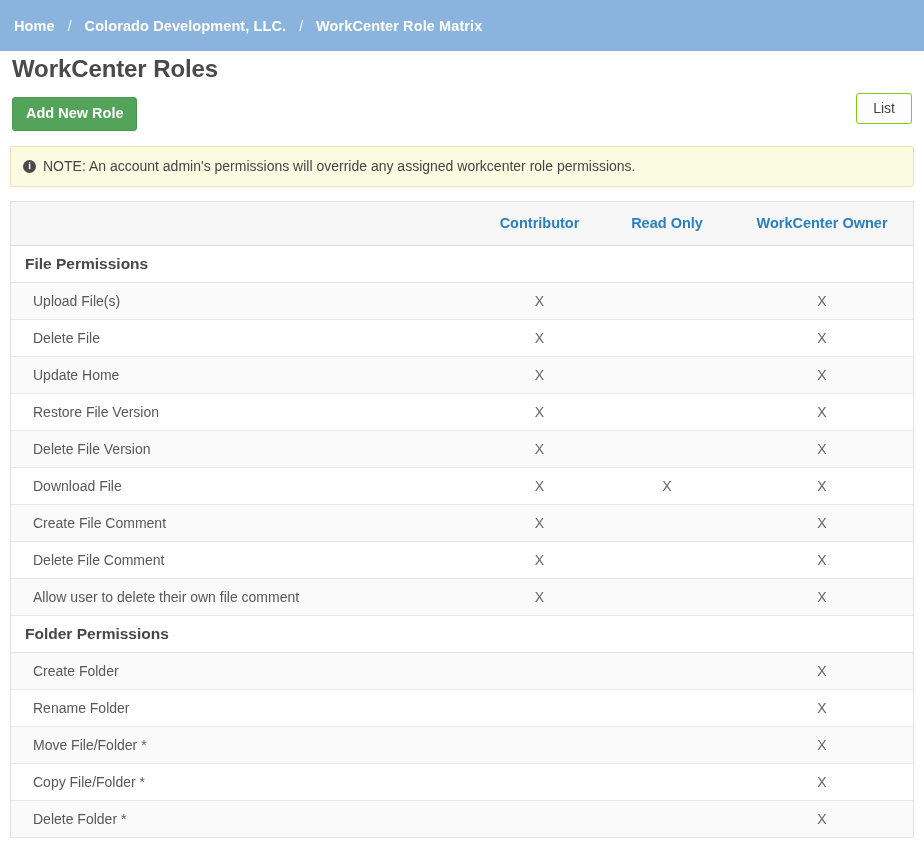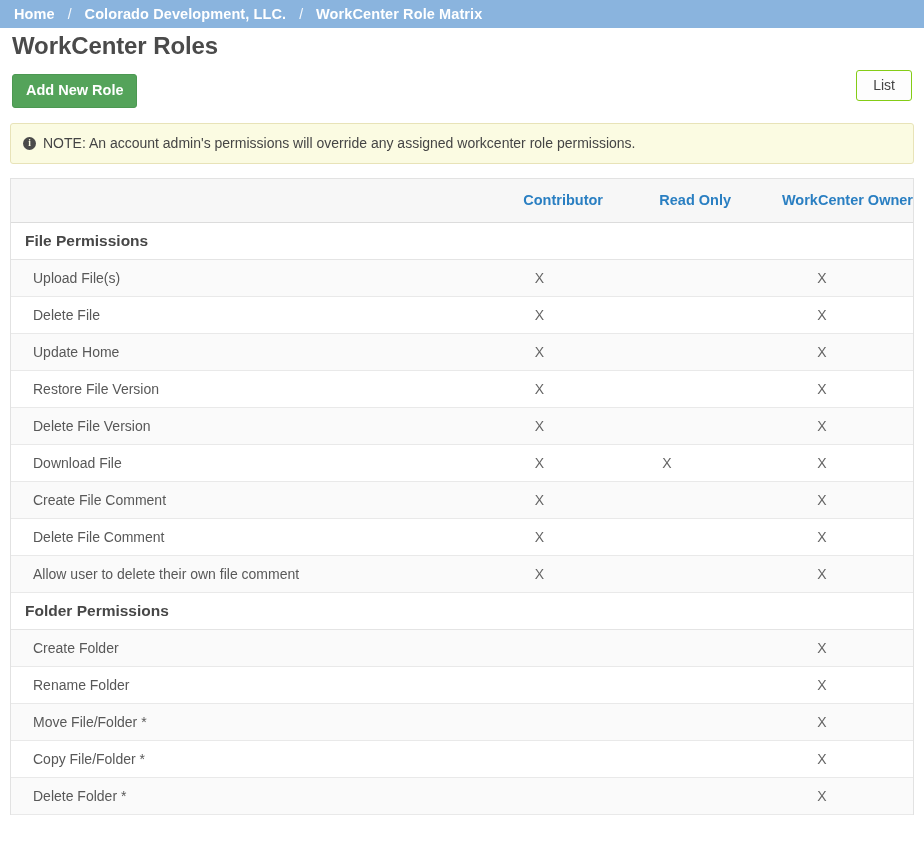--- a/index.html
+++ b/index.html
@@ -7,21 +7,21 @@
     margin: 0; padding: 0;
     width: 924px; height: 842px;
     background: #fff;
     font-family: "Liberation Sans", sans-serif;
     -webkit-font-smoothing: antialiased;
   }
   body { overflow: hidden; }
 
   
   .breadcrumb-bar {
-    height: 28px;
+    height: 51px;
     background: #8ab4de;
     display: flex;
     align-items: center;
     padding: 0 0 0 14px;
     gap: 0;
   }
   .crumb {
     color: #ffffff;
     font-size: 14.5px;
     font-weight: bold;
@@ -133,21 +133,21 @@
   table.matrix col.c-own   { width: 182px; }
 
   thead th {
     background: #f7f7f7;
     border-bottom: 1px solid #dcdcdc;
     height: 43px;
     padding: 0;
     font-size: 14.5px;
     font-weight: bold;
     color: #2a7fc2;
-    text-align: right;
+    text-align: center;
     vertical-align: middle;
   }
   thead th.h-blank { background: #f7f7f7; }
   thead th a {
     color: #2a7fc2;
     text-decoration: none;
     cursor: pointer;
   }
 
   tr.section-row td {

